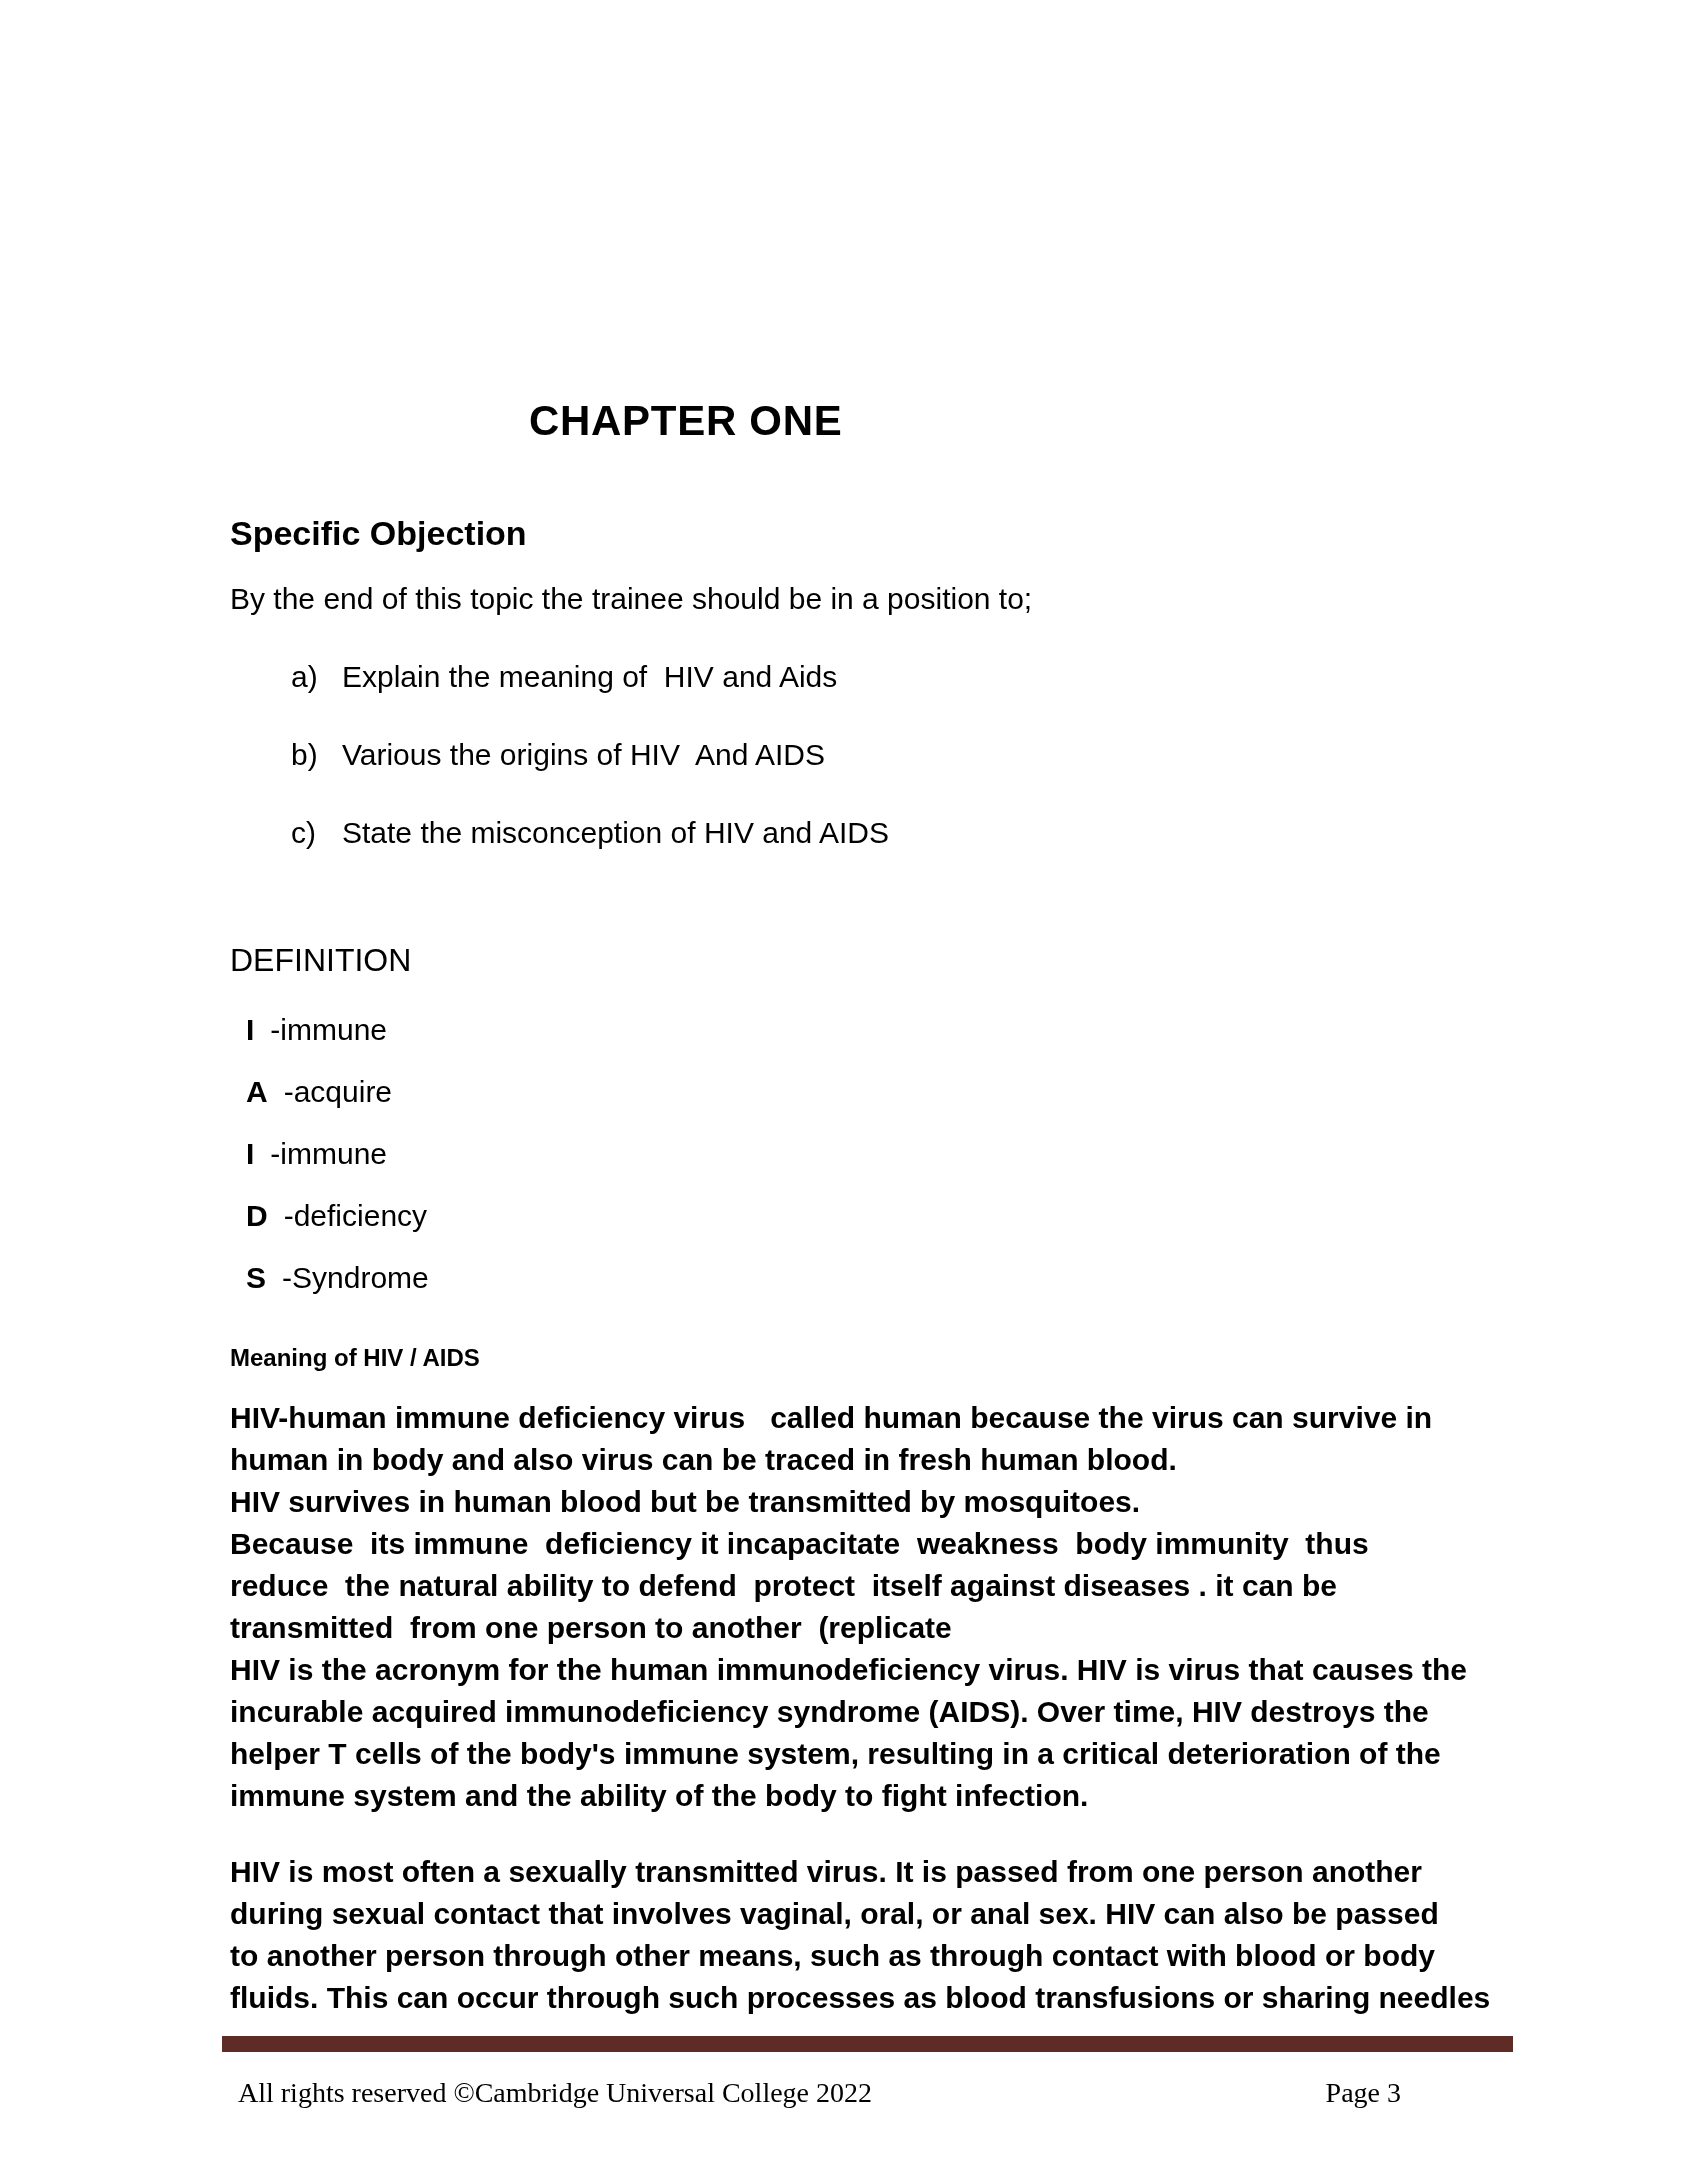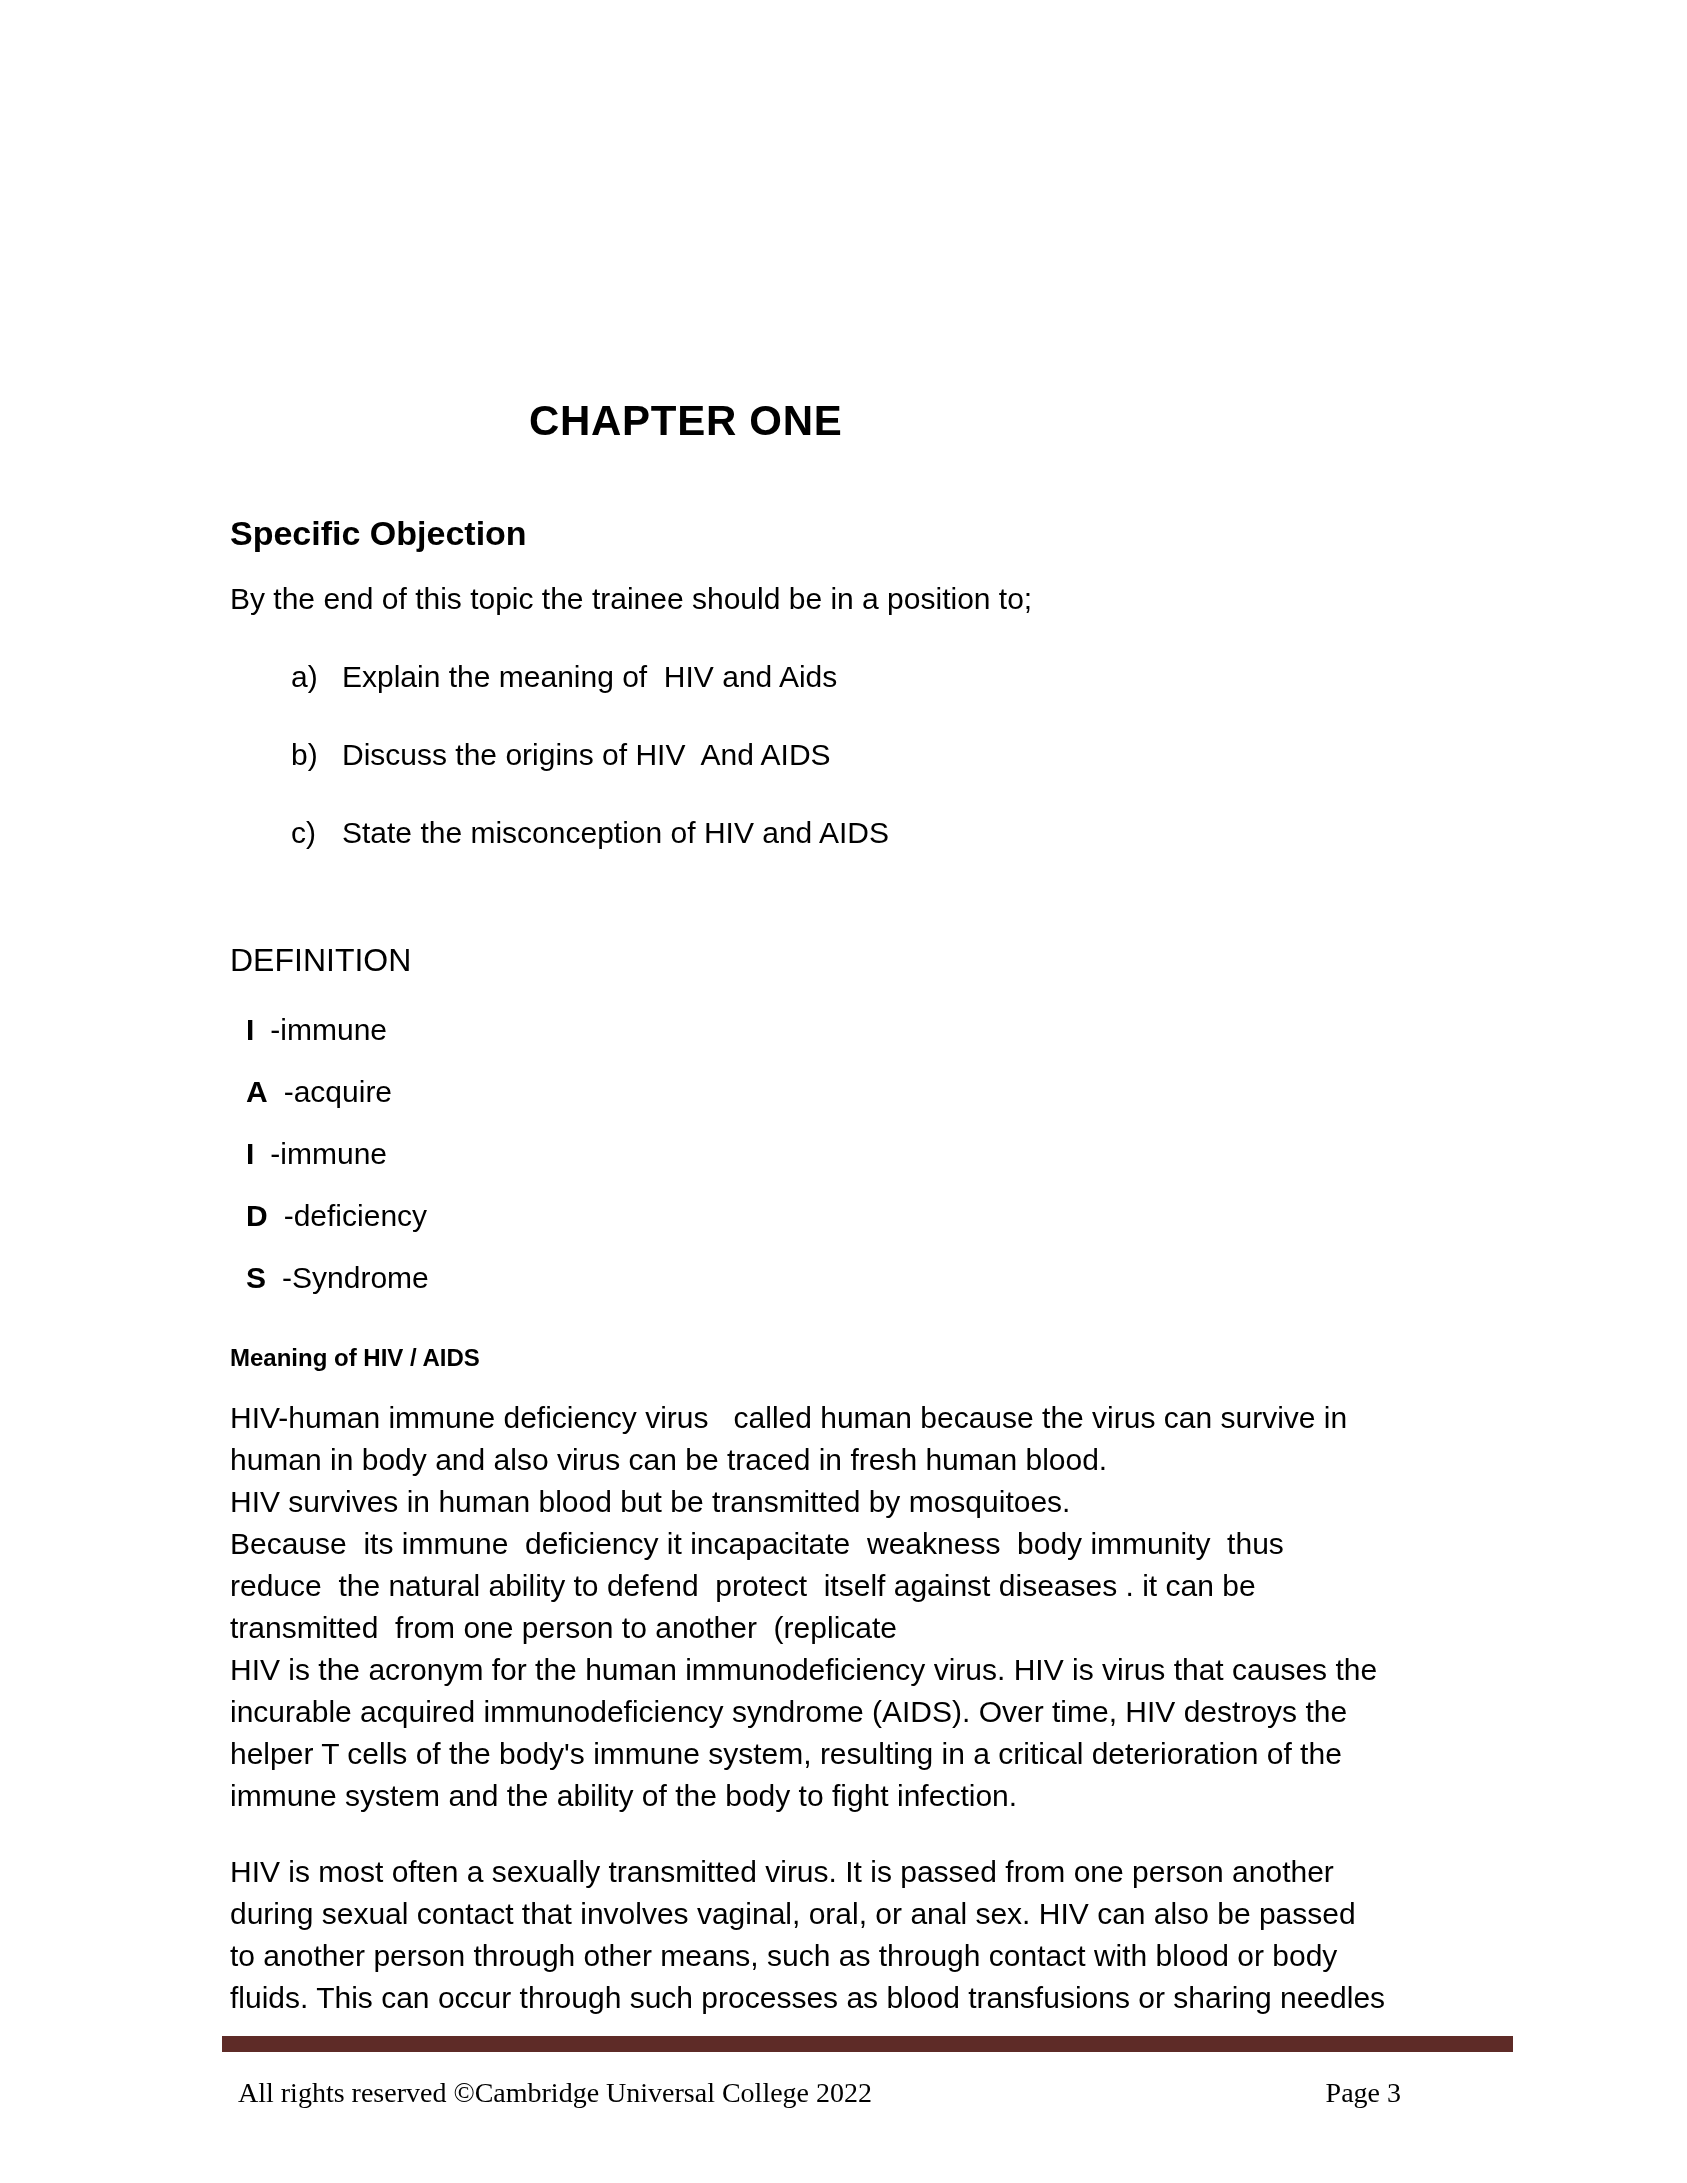--- a/index.html
+++ b/index.html
@@ -64,20 +64,21 @@
   .meaning-heading {
     margin-top: 10px;
     font-size: 24px;
     line-height: 46px;
     font-weight: 700;
   }
   .para {
     font-size: 30px;
     line-height: 42px;
     white-space: pre-wrap;
+    font-weight: bold;
   }
   .para-2 { margin-top: 18.5px; }
   .footer-divider {
     margin-top: 9.3px;
     width: 100%;
     height: 8.6px;
     background: #5e2b27;
   }
   .footer {
     margin-top: 5.3px;
@@ -96,21 +97,21 @@
   <div class="content">
 
     <h1 class="chapter-title">CHAPTER ONE</h1>
 
 
     <h3 class="sub-heading">Specific Objection</h3>
     <p class="objectives-intro">By the end of this topic the trainee should be in a position to;</p>
 
     <ol class="objectives">
       <li class="objective-item"><span class="objective-marker">a)</span><span class="objective-text">Explain the meaning of  HIV and Aids</span></li>
-      <li class="objective-item"><span class="objective-marker">b)</span><span class="objective-text">Discuss the origins of HIV  And AIDS</span></li>
+      <li class="objective-item"><span class="objective-marker">b)</span><span class="objective-text">Various the origins of HIV  And AIDS</span></li>
       <li class="objective-item"><span class="objective-marker">c)</span><span class="objective-text">State the misconception of HIV and AIDS</span></li>
     </ol>
 
     <p class="definition-heading">DEFINITION</p>
 
     <div class="acronym">
       <div class="acronym-line"><span class="acronym-letter">I</span><span class="acronym-rest">-immune</span></div>
       <div class="acronym-line"><span class="acronym-letter">A</span><span class="acronym-rest">-acquire</span></div>
       <div class="acronym-line"><span class="acronym-letter">I</span><span class="acronym-rest">-immune</span></div>
       <div class="acronym-line"><span class="acronym-letter">D</span><span class="acronym-rest">-deficiency</span></div>

